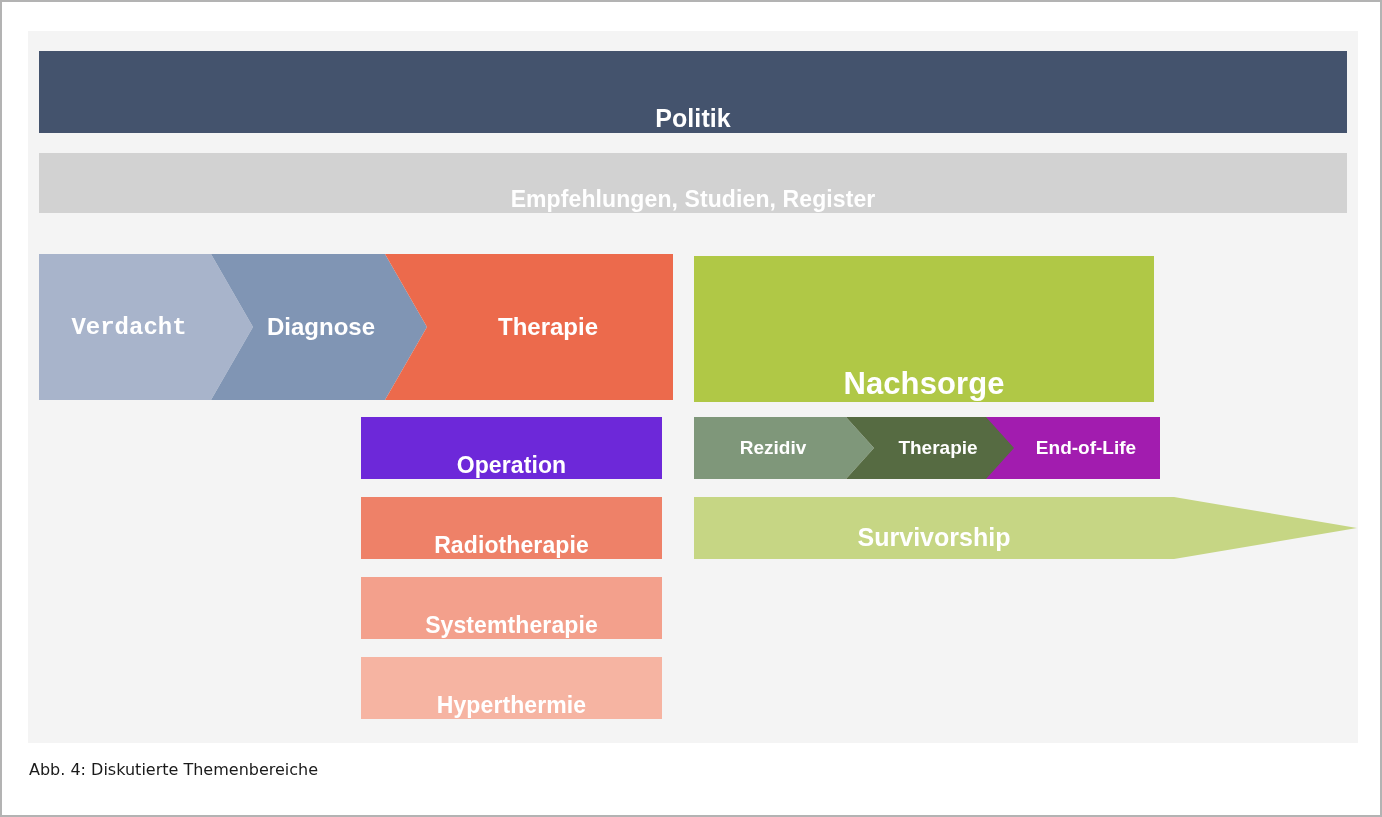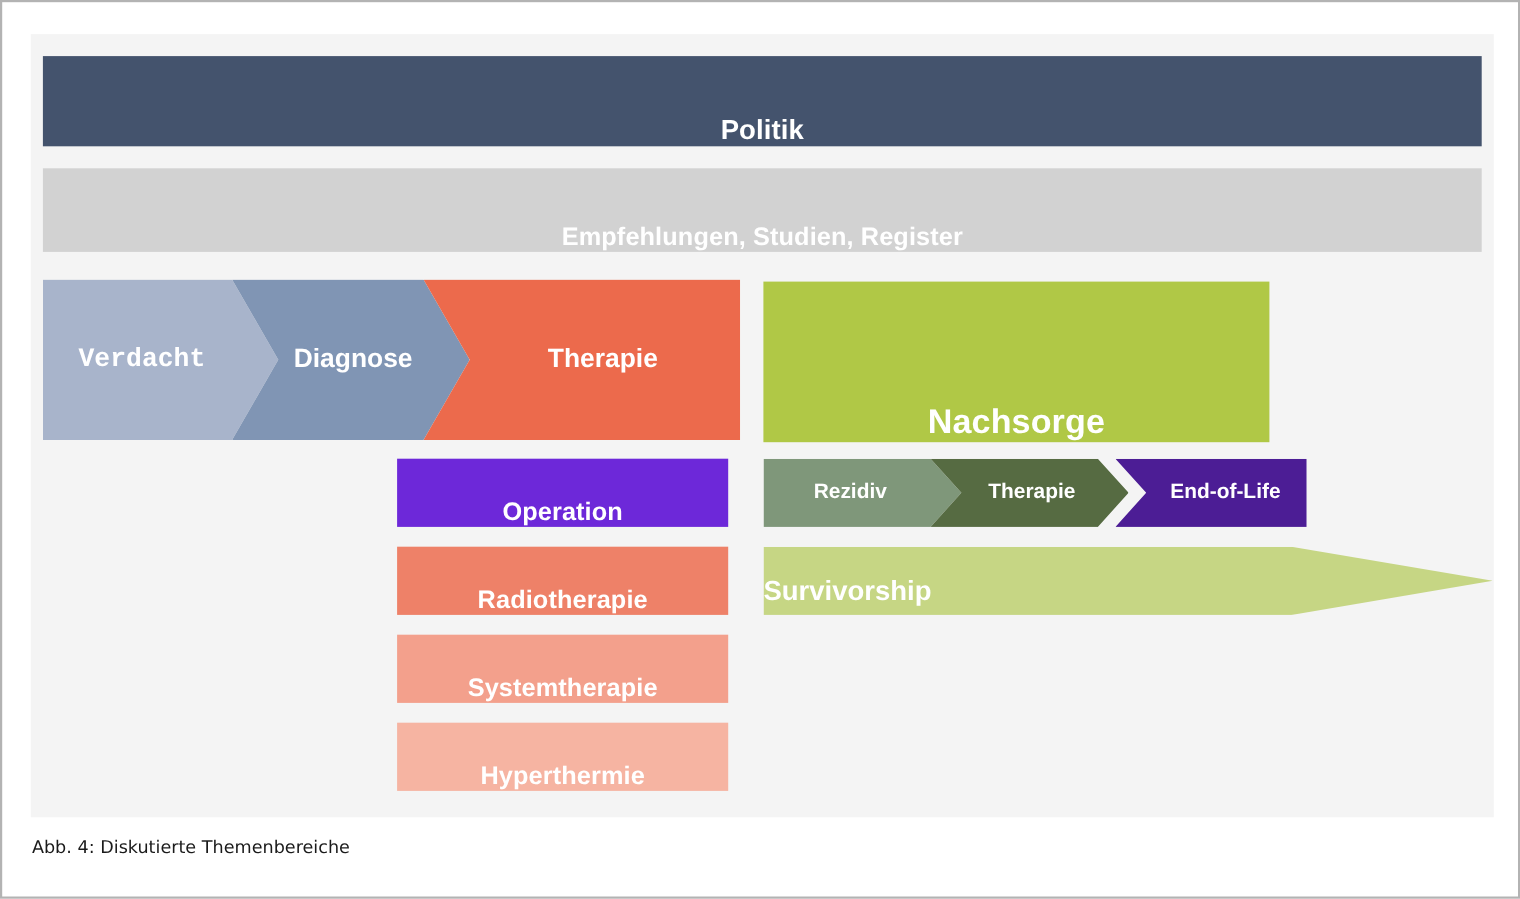--- a/index.html
+++ b/index.html
@@ -57,21 +57,21 @@
     top: 20px;
     width: 1308px;
     height: 82px;
     background: #44536d;
     font-size: 25px;
   }
   #empfehlungen-bar {
     left: 11px;
     top: 122px;
     width: 1308px;
-    height: 76px;
+    height: 60px;
     background: #d2d2d2;
     font-size: 23px;
   }
 
   
   #left-flow {
     position: absolute;
     left: 11px;
     top: 223px;
     width: 634px;
@@ -167,23 +167,23 @@
 
   #chev-therapie2 {
     left: 152px;
     width: 180px;
     background: #566b42;
     clip-path: polygon(0 0, 152px 0, 180px 50%, 152px 100%, 0 100%, 28px 50%);
   }
   #chev-therapie2 > span { padding-left: 24px; padding-right: 20px; }
 
   #chev-endoflife {
-    left: 320px;
+    left: 292px;
     width: 174px;
-    background: #4c1d95;
+    background: #a21caf;
     clip-path: polygon(0 0, 174px 0, 174px 100%, 0 100%, 28px 50%);
   }
   #chev-endoflife > span { padding-left: 26px; }
 
   
   #survivorship-arrow {
     position: absolute;
     left: 666px;
     top: 466px;
     width: 663px;
@@ -193,20 +193,21 @@
     display: flex;
     align-items: center;
     color: #ffffff;
     font-weight: bold;
     font-size: 25px;
     white-space: nowrap;
   }
   #survivorship-arrow > span {
     display: block;
     width: 480px;
+    text-align: center;
     margin-top: 19px;
   }
 
   
   #figure-caption {
     position: absolute;
     left: 27px;
     top: 758px;
     font-family: "DejaVu Sans", sans-serif;
     font-size: 16px;

